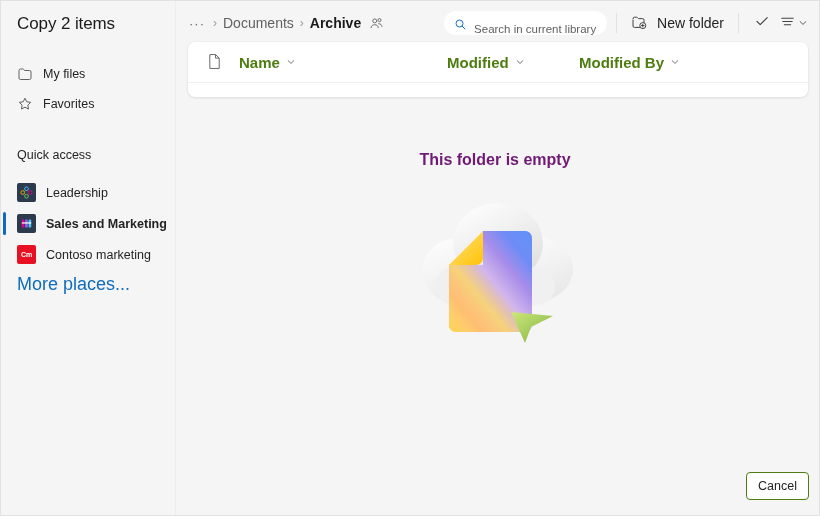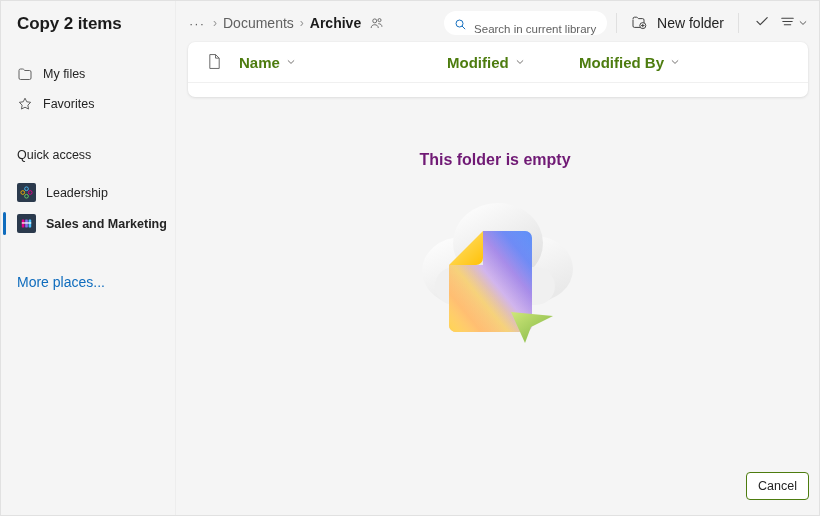--- a/index.html
+++ b/index.html
@@ -32,21 +32,21 @@
     height: 516px;
     background: #f5f5f5;
     border-right: 1px solid #ededed;
     box-sizing: border-box;
   }
   .dialog-title {
     position: absolute;
     left: 16px;
     top: 13px;
     font-size: 17px;
-    font-weight: bold;
+    font-weight: normal;
     color: #1b1b1b;
     letter-spacing: -0.1px;
   }
   .nav-list {
     position: absolute;
     top: 58px;
     left: 0;
     width: 175px;
   }
   .nav-item {
@@ -133,21 +133,21 @@
     font-weight: bold;
     display: flex;
     align-items: center;
     justify-content: center;
     letter-spacing: -0.2px;
   }
   .more-places {
     position: absolute;
     left: 16px;
     top: 273px;
-    font-size: 14px;
+    font-size: 18px;
     color: #0f6cbd;
     cursor: pointer;
   }
 
   
   #main {
     position: absolute;
     left: 176px;
     top: 0;
     right: 0;
@@ -413,20 +413,24 @@
           <svg width="13" height="13" viewBox="0 0 16 16">
             <rect x="2.2" y="3" width="3.2" height="10" rx="0.6" fill="#e3008c"></rect>
             <rect x="6.4" y="3" width="3.2" height="10" rx="0.6" fill="#8a6bf0"></rect>
             <rect x="10.6" y="3" width="3.2" height="10" rx="0.6" fill="#4cc2ff"></rect>
             <rect x="2.2" y="6.6" width="11.6" height="1.5" fill="#ffffff"></rect>
           </svg>
         </span>
         <span class="label">Sales and Marketing</span>
       </div>
 
+      <div class="qa-item">
+        <span class="site-tile tile-contoso">Cm</span>
+        <span class="label">Contoso marketing</span>
+      </div>
 
     </div>
 
     <div class="more-places">More places...</div>
 
   </div>
 
   <div id="main">
 
     <div class="cmdbar">

